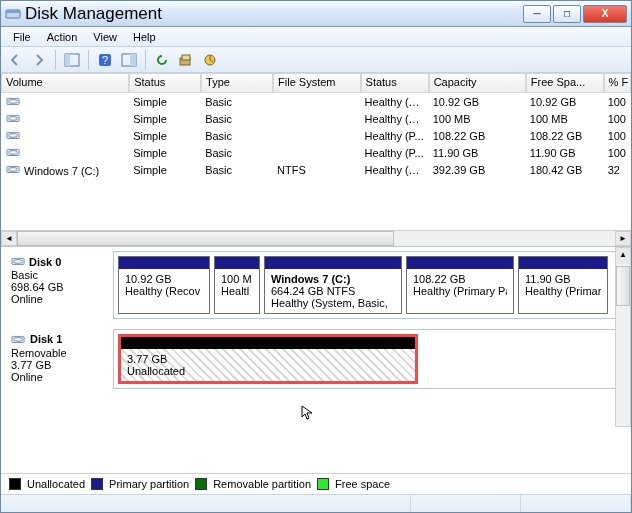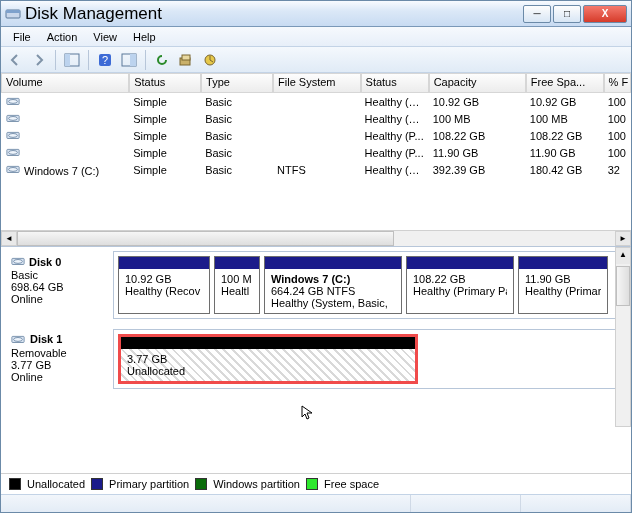--- a/index.html
+++ b/index.html
@@ -303,21 +303,21 @@
         <path d="M1 1l0 11 3-3 2 5 2-1-2-5 5 0z" fill="#fff" stroke="#000"></path>
       </svg>
   </div>
 
   <div class="legend">
     <span class="sw" style="background:#000"></span>
     <span>Unallocated</span>
     <span class="sw" style="background:#1b1b8a"></span>
     <span>Primary partition</span>
     <span class="sw" style="background:#0a6b0a"></span>
-    <span>Windows partition</span>
+    <span>Removable partition</span>
     <span class="sw" style="background:#2ee82e"></span>
     <span>Free space</span>
   </div>
 </div>
 
 <div class="statusbar">
   <div></div>
     <div style="flex:0 0 110px"></div>
     <div style="flex:0 0 110px"></div>
 </div>

